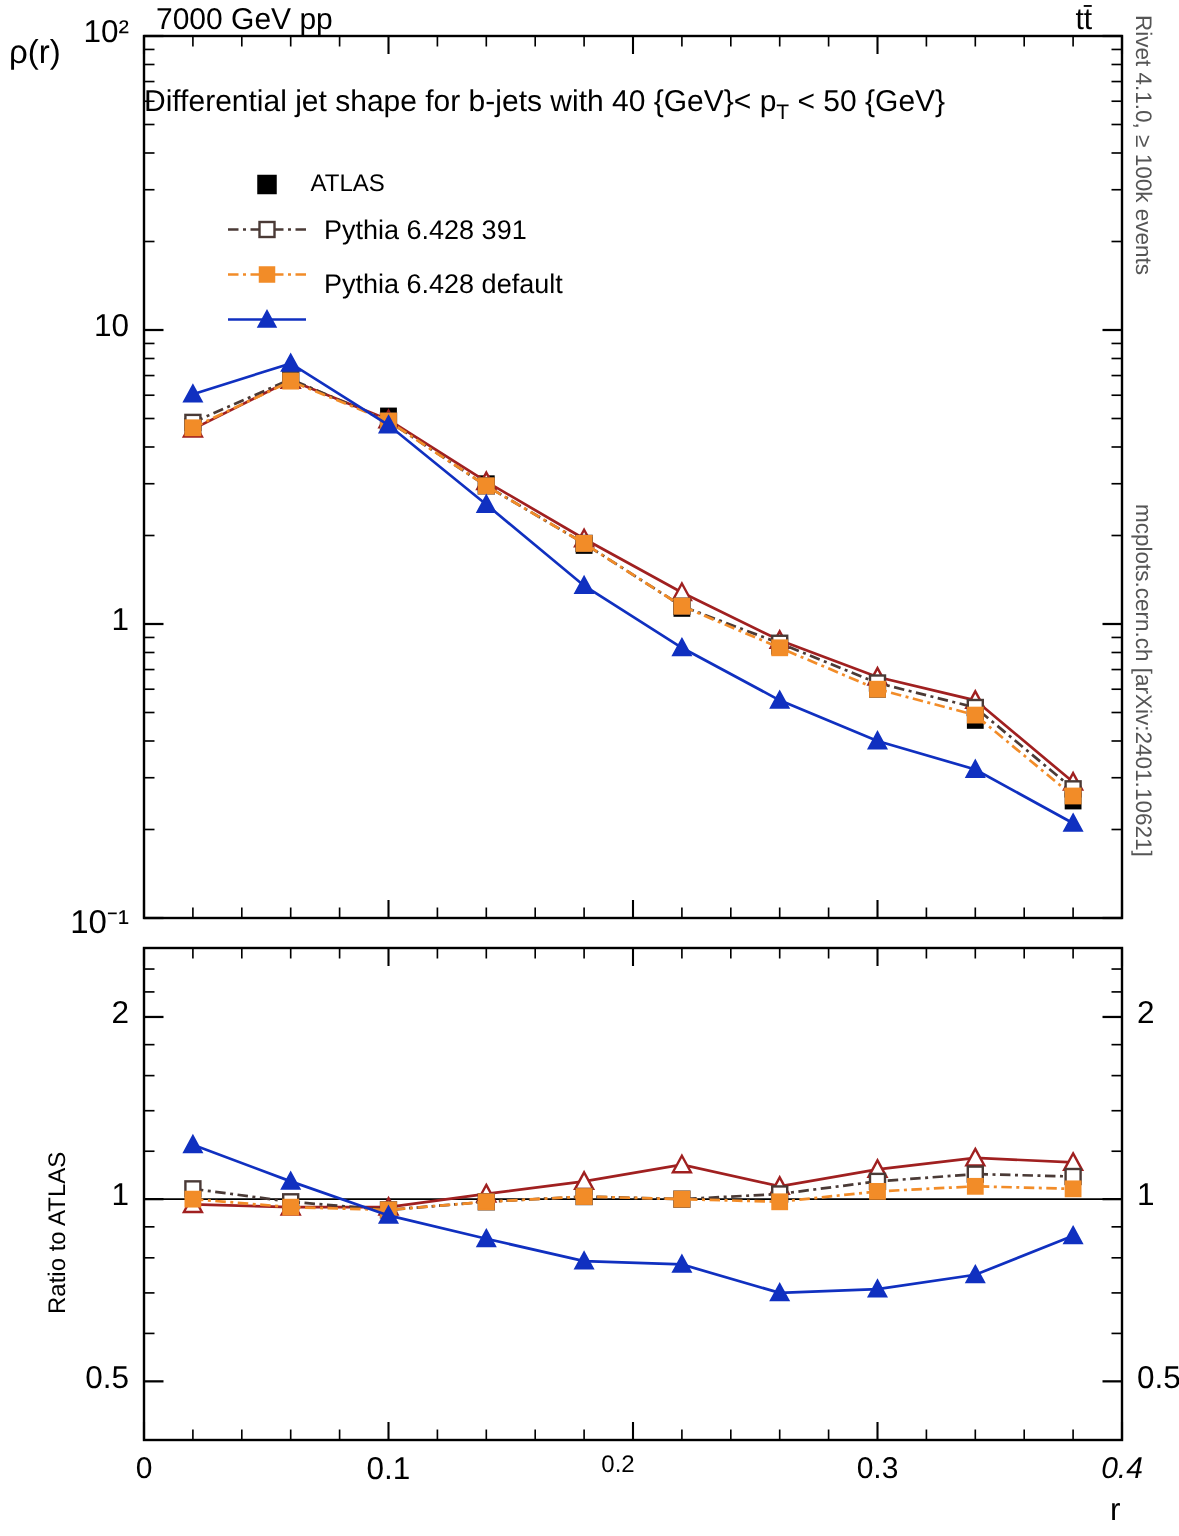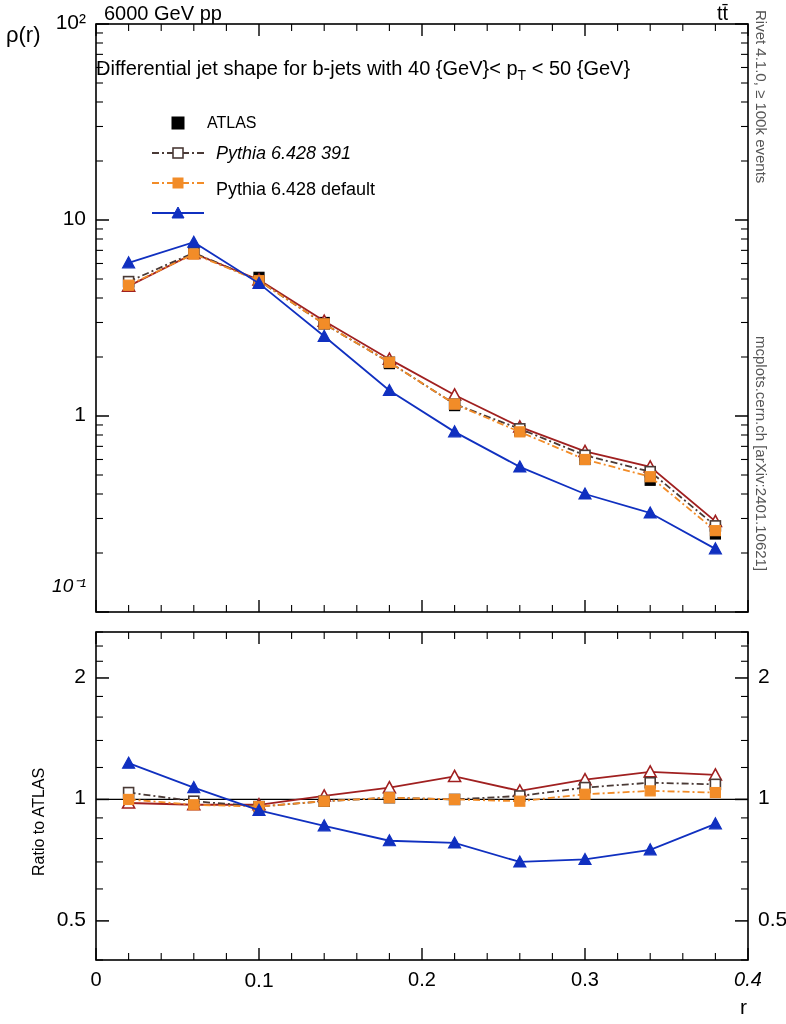--- a/index.html
+++ b/index.html
@@ -281,63 +281,63 @@
       <polygon points="259,804.2789284607591 265,815.2789284607591 253,815.2789284607591" fill="#1030c0" stroke="#1030c0" stroke-width="1.2"></polygon>
       <polygon points="324.20000000000005,819.8653914820297 330.20000000000005,830.8653914820297 318.20000000000005,830.8653914820297" fill="#1030c0" stroke="#1030c0" stroke-width="1.2"></polygon>
       <polygon points="389.4,834.7425071866727 395.4,845.7425071866727 383.4,845.7425071866727" fill="#1030c0" stroke="#1030c0" stroke-width="1.2"></polygon>
       <polygon points="454.59999999999997,836.974794608153 460.59999999999997,847.974794608153 448.59999999999997,847.974794608153" fill="#1030c0" stroke="#1030c0" stroke-width="1.2"></polygon>
       <polygon points="519.8,855.9372983385151 525.8,866.9372983385151 513.8,866.9372983385151" fill="#1030c0" stroke="#1030c0" stroke-width="1.2"></polygon>
       <polygon points="585,853.4516936443999 591,864.4516936443999 579,864.4516936443999" fill="#1030c0" stroke="#1030c0" stroke-width="1.2"></polygon>
       <polygon points="650.1999999999999,843.8475261783079 656.1999999999999,854.8475261783079 644.1999999999999,854.8475261783079" fill="#1030c0" stroke="#1030c0" stroke-width="1.2"></polygon>
       <polygon points="715.4,817.8395632217861 721.4,828.8395632217861 709.4,828.8395632217861" fill="#1030c0" stroke="#1030c0" stroke-width="1.2"></polygon>
     </svg>
 
-<div class="txt" style="left:104px;top:2px;font-size:20px;">6000 GeV pp</div>
+<div class="txt" style="left:104px;top:2px;font-size:20px;">7000 GeV pp</div>
 <div class="txt" style="left:717px;top:2px;font-size:20px;">tt̄</div>
 
 <div class="txt" style="left:6px;top:22px;font-size:22px;">ρ(r)</div>
 <div class="txt" style="left:740px;top:995px;font-size:21px;">r</div>
 
 <div class="txt" style="left:96px;top:57px;font-size:20px;">
   <span>Differential jet shape for b-jets with 40 {GeV}&lt; p</span><span style="font-size:14px;vertical-align:sub;">T</span><span> &lt; 50 {GeV}</span>
 </div>
 
 
 <div class="vtxt" style="left:770px;top:10px;font-size:15px;color:#555;transform:rotate(90deg);">Rivet 4.1.0, ≥ 100k events</div>
 <div class="vtxt" style="left:770px;top:336px;font-size:15px;color:#555;transform:rotate(90deg);">mcplots.cern.ch [arXiv:2401.10621]</div>
 
 <div class="vtxt" style="left:30px;top:876px;font-size:16px;transform:rotate(-90deg);">Ratio to ATLAS</div>
 
 <div id="labels">
       <div class="txt tick" style="left: 96px; top: 968px; font-size: 20px; transform: translateX(-50%);">0</div>
       <div class="txt tick" style="left: 259px; top: 968px; font-size: 21px; transform: translateX(-50%);">0.1</div>
-      <div class="txt tick" style="left: 422px; top: 968px; font-size: 20px; transform: translateX(-50%);">0.2</div>
+      <div class="txt tick" style="left: 412px; top: 968px; font-size: 16px; transform: translateX(-50%);">0.2</div>
       <div class="txt tick" style="left: 585px; top: 968px; font-size: 20px; transform: translateX(-50%);">0.3</div>
       <div class="txt tick" style="left: 748px; top: 968px; font-size: 20px; transform: translateX(-50%); font-style: italic;">0.4</div>
-      <div class="txt tick" style="left: 86px; top: 572px; font-size: 19px; transform: translateX(-100%); font-style: italic;">10⁻¹</div>
+      <div class="txt tick" style="left: 86px; top: 598px; font-size: 22px; transform: translateX(-100%);">10⁻¹</div>
       <div class="txt tick" style="left: 86px; top: 402px; font-size: 21px; transform: translateX(-100%);">1</div>
       <div class="txt tick" style="left: 86px; top: 206px; font-size: 21px; transform: translateX(-100%);">10</div>
       <div class="txt tick" style="left: 86px; top: 10px; font-size: 21px; transform: translateX(-100%);">10²</div>
       <div class="txt tick" style="left: 86px; top: 906.898px; font-size: 21px; transform: translateX(-100%);">0.5</div>
       <div class="txt tick" style="left: 758px; top: 906.898px; font-size: 21px;">0.5</div>
       <div class="txt tick" style="left: 86px; top: 785.436px; font-size: 21px; transform: translateX(-100%);">1</div>
       <div class="txt tick" style="left: 758px; top: 785.436px; font-size: 21px;">1</div>
       <div class="txt tick" style="left: 86px; top: 663.975px; font-size: 21px; transform: translateX(-100%);">2</div>
       <div class="txt tick" style="left: 758px; top: 663.975px; font-size: 21px;">2</div>
     </div>
 <div id="legend" style="position:absolute;left:150px;top:108px;">
       <div style="display: flex; align-items: center; height: 30px;">
         <div style="width: 56px; height: 22px; position: relative;">
           <svg width="56" height="22" style="position: absolute; left: 0px; top: 0px;">
             <rect x="22" y="5" width="12" height="12" fill="#000000" stroke="#000000"></rect>
           </svg>
         </div>
         <span style="font-size: 16px; margin-left: 1px;">ATLAS</span>
       </div>
-      <div style="display: flex; align-items: center; height: 30px; font-style: italic;">
+      <div style="display: flex; align-items: center; height: 30px;">
         <div style="width: 56px; height: 22px; position: relative;">
           <svg width="56" height="22" style="position: absolute; left: 0px; top: 0px;">
             <line x1="2" y1="11" x2="54" y2="11" stroke="#4a3a36" stroke-width="1.8" stroke-dasharray="7,3,2,3"></line>
             <rect x="23" y="6" width="10" height="10" fill="#fff" stroke="#4a3a36" stroke-width="1.6"></rect>
           </svg>
         </div>
         <span style="font-size: 18px; margin-left: 10px;">Pythia 6.428 391</span>
       </div>
       <div style="display: flex; align-items: center; height: 30px;">
         <div style="width: 56px; height: 22px; position: relative;">

